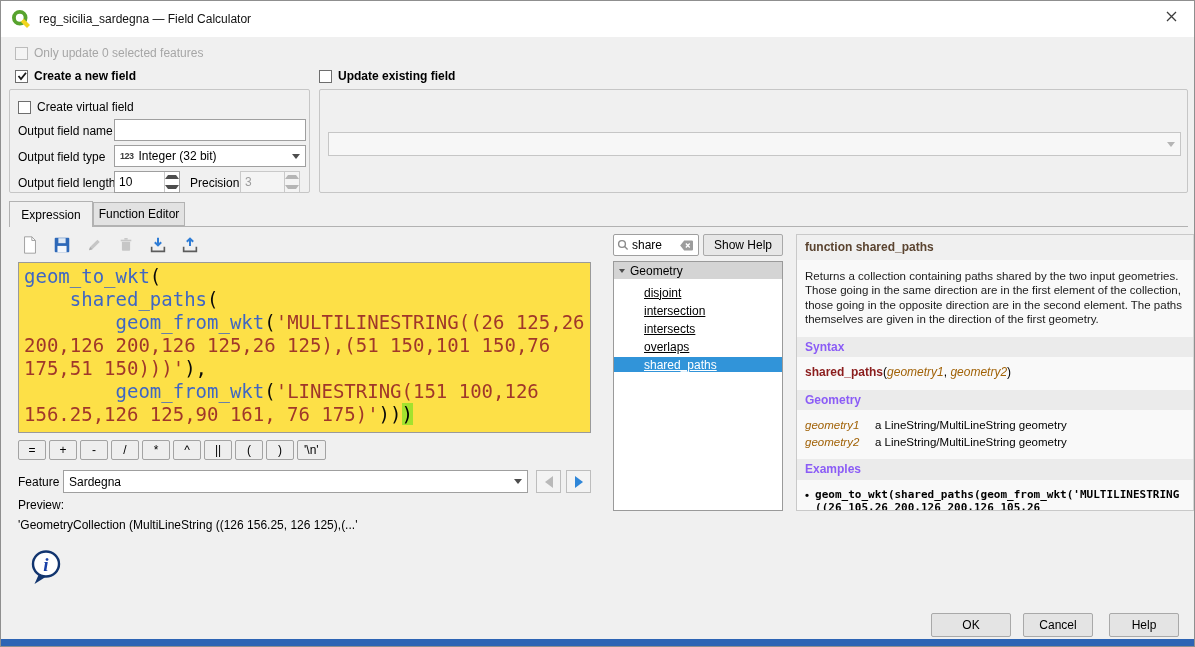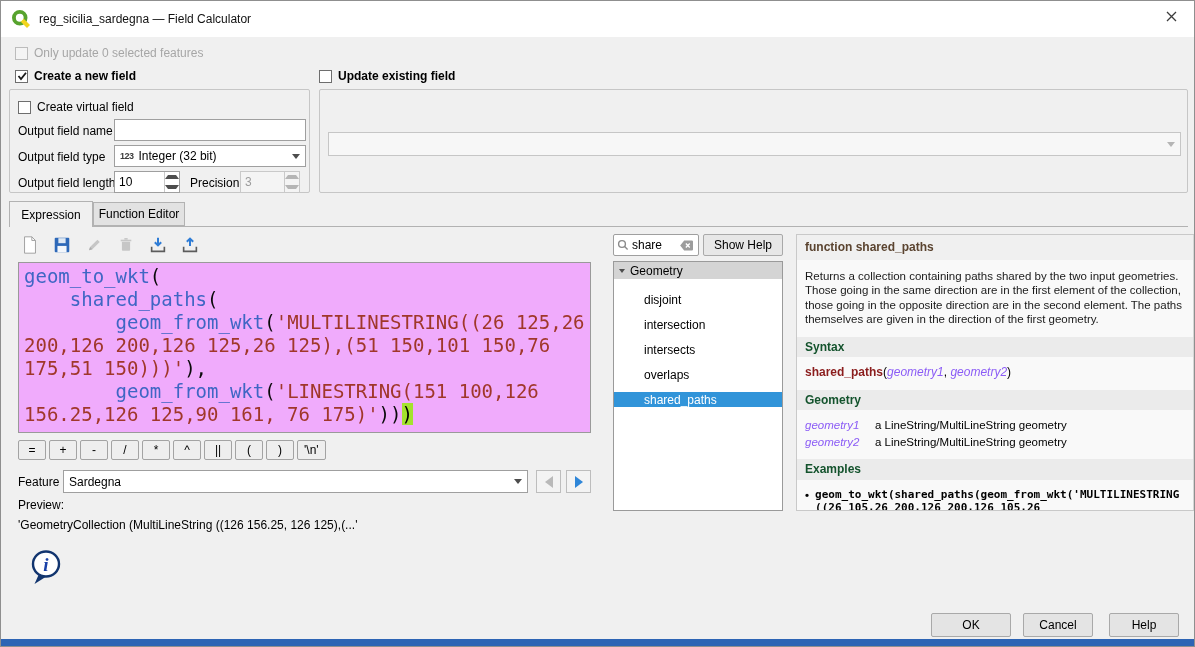--- a/index.html
+++ b/index.html
@@ -61,21 +61,21 @@
   .tab.active { background:#f0f0f0; border-bottom:none; z-index:3; }
   .tab.inactive { background:#e2e2e2; }
   .pane-line { position:absolute; left:8px; top:225px; width:1179px; border-top:1px solid #b2b2b2; }
 
   
   .toolbar { position:absolute; left:16px; top:232px; display:flex; gap:6px; }
   .toolbtn { width:26px; height:24px; display:flex; align-items:center; justify-content:center;
              background:transparent; border:none; }
 
   
-  .expr { position:absolute; left:17px; top:261px; width:573px; height:171px; background:#f0abfc;
+  .expr { position:absolute; left:17px; top:261px; width:573px; height:171px; background:#fde047;
           border:1px solid #9a9a9a; font-family:"DejaVu Sans Mono", monospace; font-size:19px;
           line-height:23px; padding:2px 5px; white-space:pre-wrap; overflow:hidden; }
   .seg-fn { color:#3f66c4; }
   .seg-str { color:#a0372a; }
   .seg-op { color:#0a0a0a; }
   .seg-plain { color:#0a0a0a; }
   .seg-match { background:#a3e22e; color:#000; }
 
   
   .ops-row { position:absolute; left:17px; top:439px; display:flex; gap:3px; }
@@ -100,36 +100,36 @@
                        background:transparent; }
   .pushbtn { position:absolute; background:#e7e7e7; border:1px solid #a9a9a9; border-radius:2px;
              display:flex; align-items:center; justify-content:center;
              font:12px "Liberation Sans", sans-serif; }
 
   
   .tree { position:absolute; left:612px; top:260px; width:170px; height:250px; background:#fff;
           border:1px solid #9a9a9a; overflow:hidden; }
   .tree-group { height:17px; background:#d4d4d4; display:flex; align-items:center; gap:5px;
                 padding-left:5px; }
-  .tree-item { height:15px; display:flex; align-items:center; padding-left:30px; margin-top:10px; }
+  .tree-item { height:15px; display:flex; align-items:center; padding-left:30px; margin-top:3px;text-decoration:underline; }
   .tree-item.selected { background:#3194d9; color:#fff; }
   .tree-pad { height:3px; }
 
   
   .help-wrap { position:absolute; left:795px; top:233px; width:412px; height:277px;
                border:1px solid #c9c9c9; background:#f9f9f9; display:flex; }
   .help-content { flex:1; overflow:hidden; padding:5px 8px; font-size:11.5px; line-height:14.5px; }
   .help-title { background:#f0f0f0; margin:-5px -8px 9px; padding:5px 8px; font-weight:bold;
                 font-size:12px; color:#5b4430; }
   .help-desc { color:#1a1a1a; }
-  .help-sec { margin:10px -8px 8px; padding:3px 8px; background:#ebebeb; color:#14532d;
+  .help-sec { margin:10px -8px 8px; padding:3px 8px; background:#ebebeb; color:#8b5cf6;
               font-weight:bold; font-size:12px; }
   .help-syntax { font-size:12px; }
   .syn-fn { color:#8b1d1d; font-weight:bold; }
-  .syn-arg { color:#8b5cf6; font-style:italic; }
+  .syn-arg { color:#a16207; font-style:italic; }
   .arg-row { display:flex; margin:2px 0; }
   .arg-name { width:70px; flex:none; }
   .example { display:flex; gap:6px; margin-top:2px; }
   .bullet::before { content:"•"; font-weight:bold; }
   .ex-code { font-family:"DejaVu Sans Mono", monospace; font-weight:bold; font-size:11px;
              line-height:13px; word-break:break-all; }
 
   .sbar { width:14px; flex:none; border-left:1px solid #d6d6d6; background:#f2f2f2; position:relative; }
   .sbtn { position:absolute; left:0; right:0; height:13px; display:flex; align-items:center;
           justify-content:center; }

